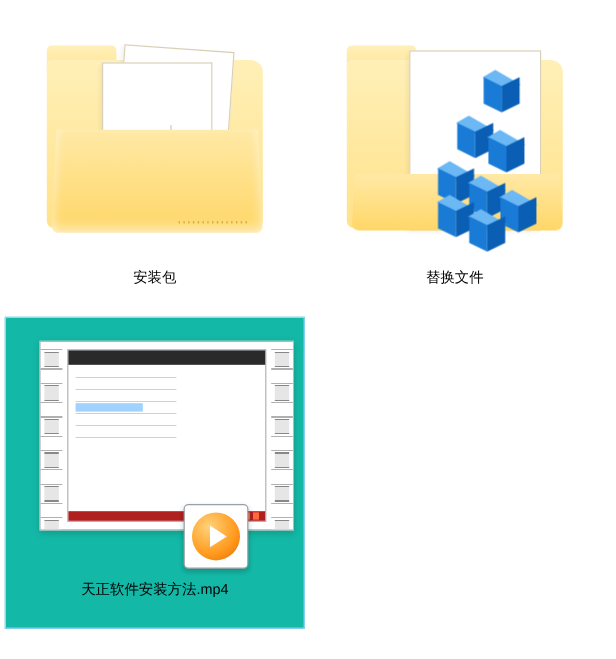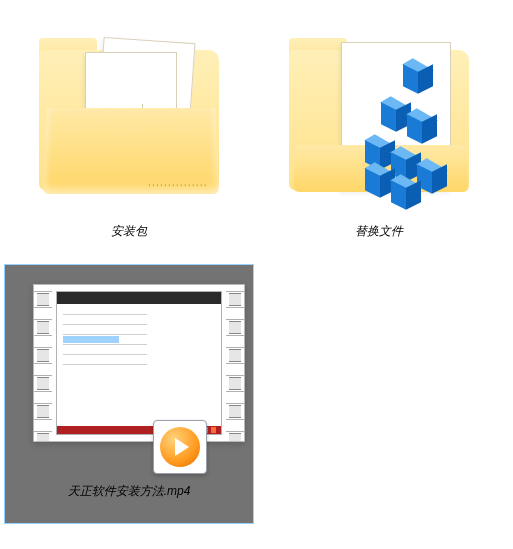--- a/index.html
+++ b/index.html
@@ -22,37 +22,36 @@
     height: 260px;
     display: flex;
     flex-direction: column;
     align-items: center;
     justify-content: flex-start;
     padding-top: 12px;
     border: 1px solid transparent;
     position: relative;
   }
   .item.selected {
-    background: #737373;
+    background: #14b8a6;
     border: 1px solid #99d1ff;
   }
   .icon-area {
     width: 200px;
     height: 200px;
     display: flex;
     align-items: center;
     justify-content: center;
     position: relative;
   }
   .label {
     margin-top: 6px;
     text-align: left;
     max-width: 230px;
     word-break: break-all;
-    font-style: italic;
   }
 
   
   .folder1 { position: relative; width: 180px; height: 170px; }
   .folder1 .back {
     position: absolute; left: 0; top: 18px; width: 180px; height: 140px;
     background: linear-gradient(to bottom, #fff0b8, #ffe28a);
     border-radius: 4px 10px 6px 6px;
   }
   .folder1 .tab {

